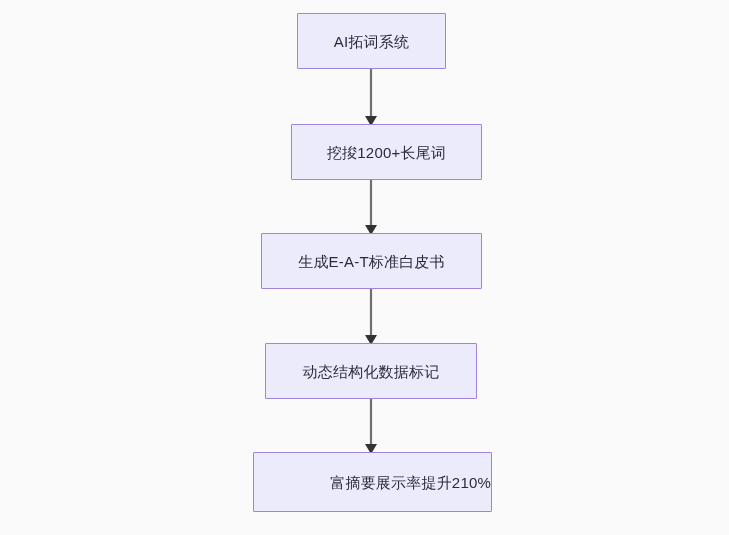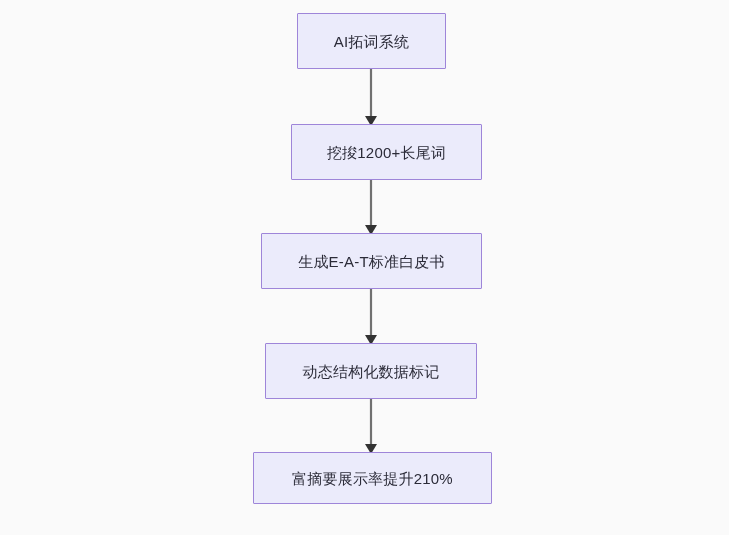--- a/index.html
+++ b/index.html
@@ -79,17 +79,17 @@
   </div>
 
   <div class="node" style="left:261px; top:233px; width:221px; height:56px;">
     <span class="node-label">生成E-A-T标准白皮书</span>
   </div>
 
   <div class="node" style="left:265px; top:343px; width:212px; height:56px;">
     <span class="node-label">动态结构化数据标记</span>
   </div>
 
-  <div class="node" style="left:253px; top:452px; width:239px; height:52px;">
+  <div class="node" style="left:253px; top:452px; width:239px; height:60px;justify-content:flex-end;">
     <span class="node-label">富摘要展示率提升210%</span>
   </div>
 
 </div>
 
 </body></html>

